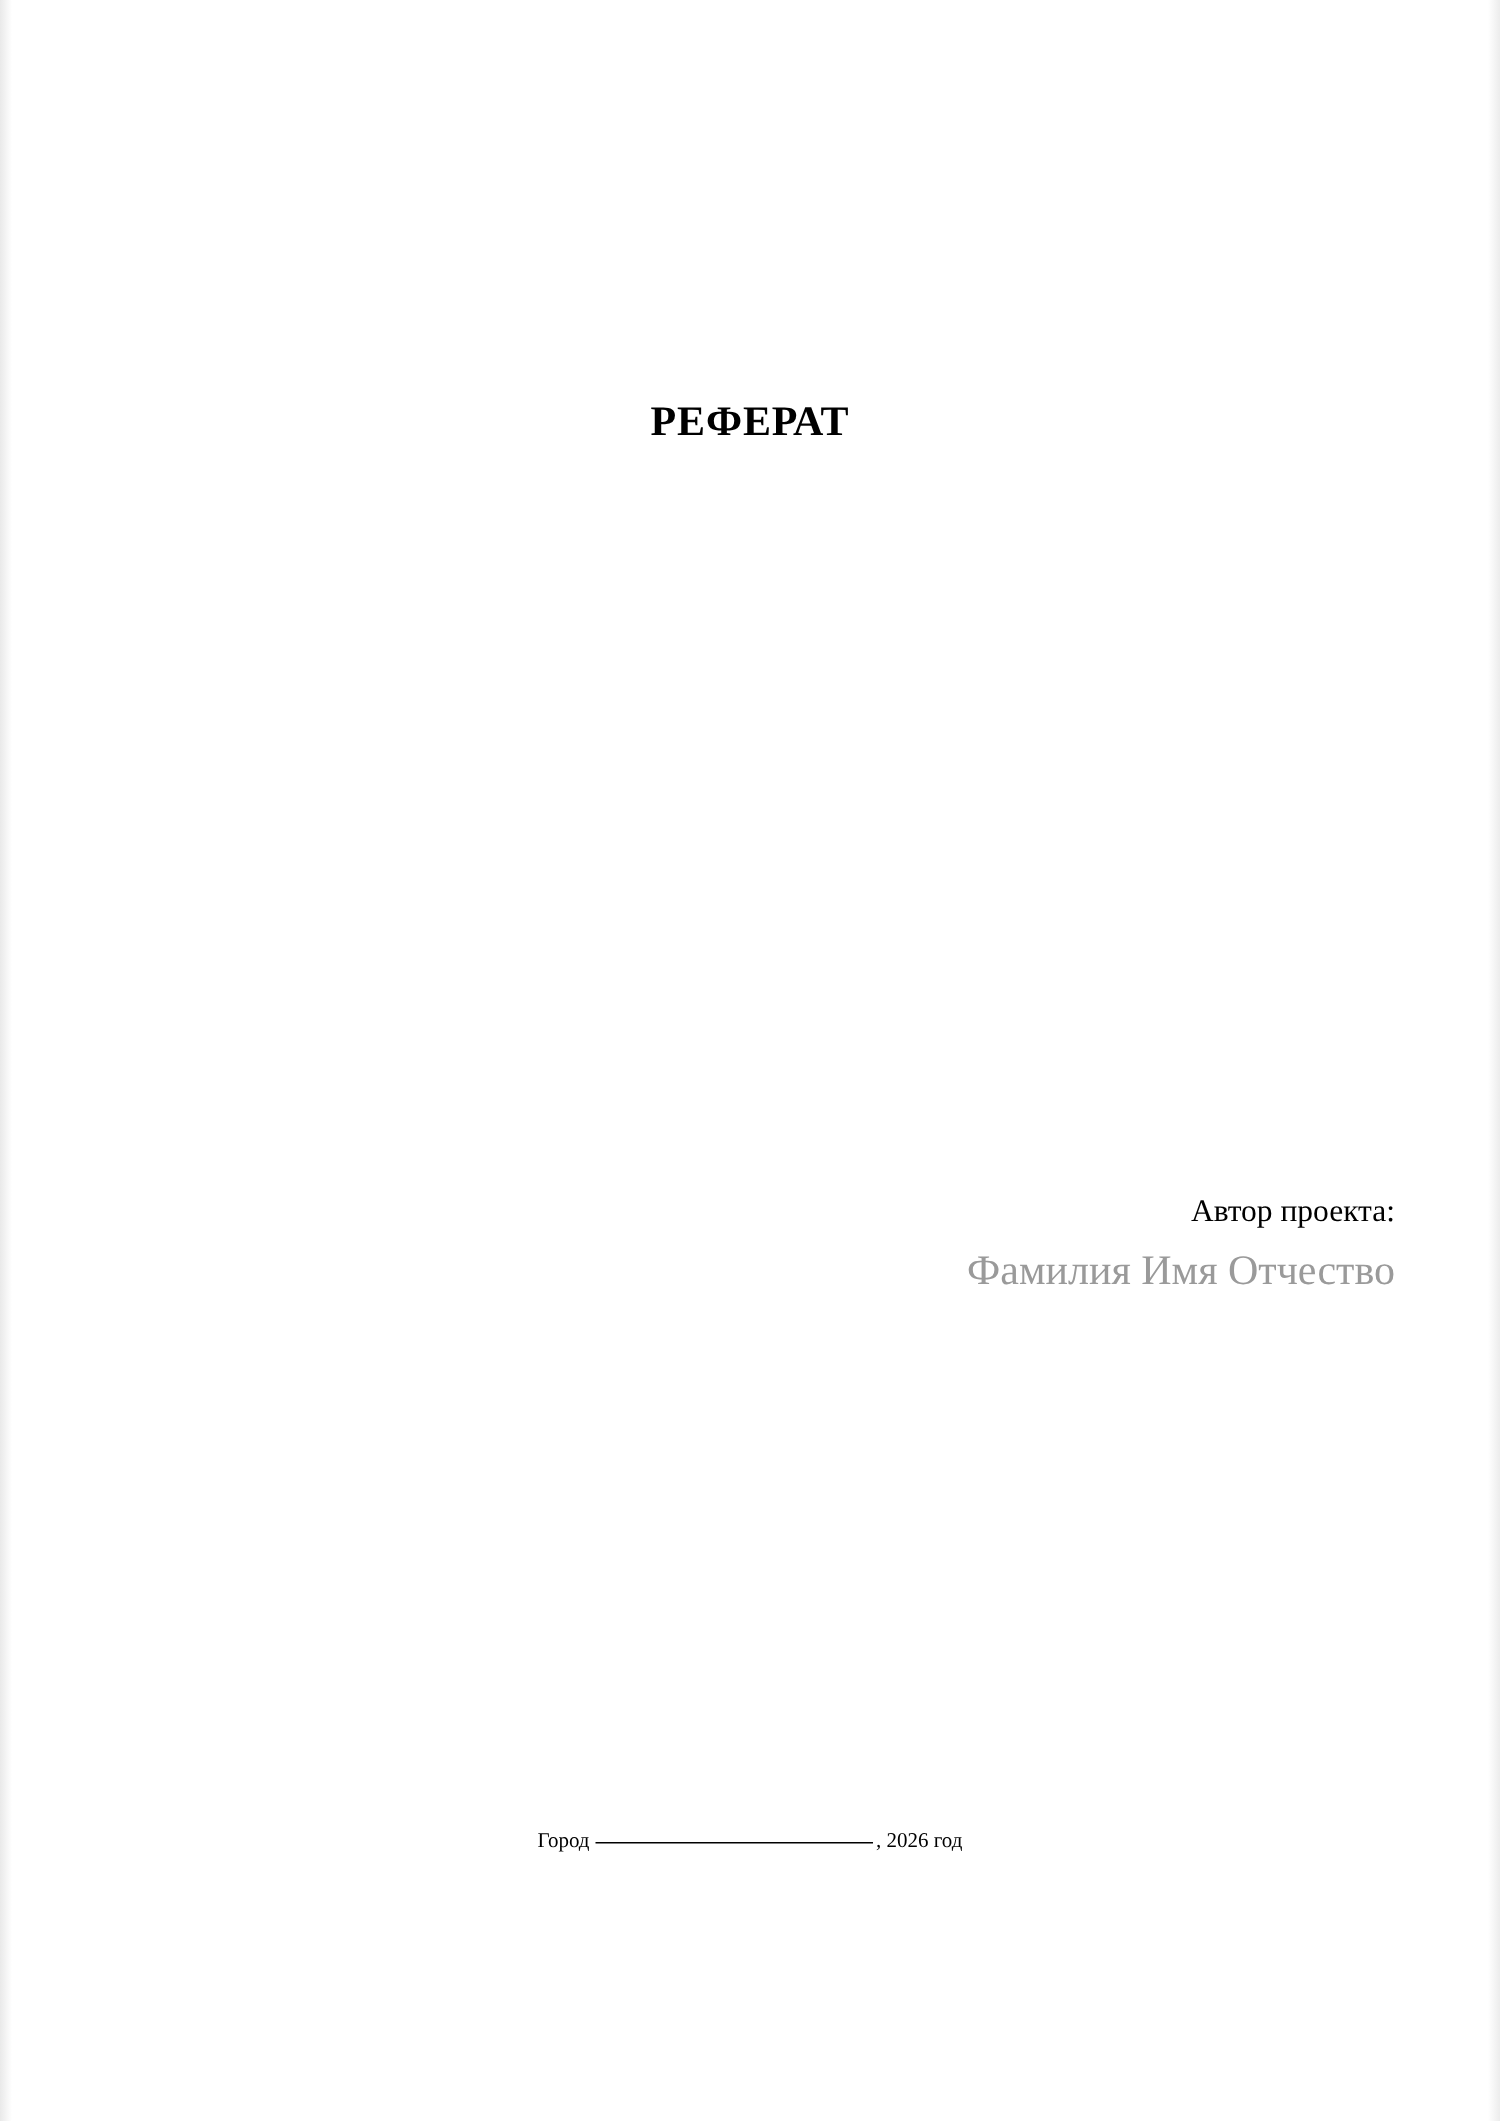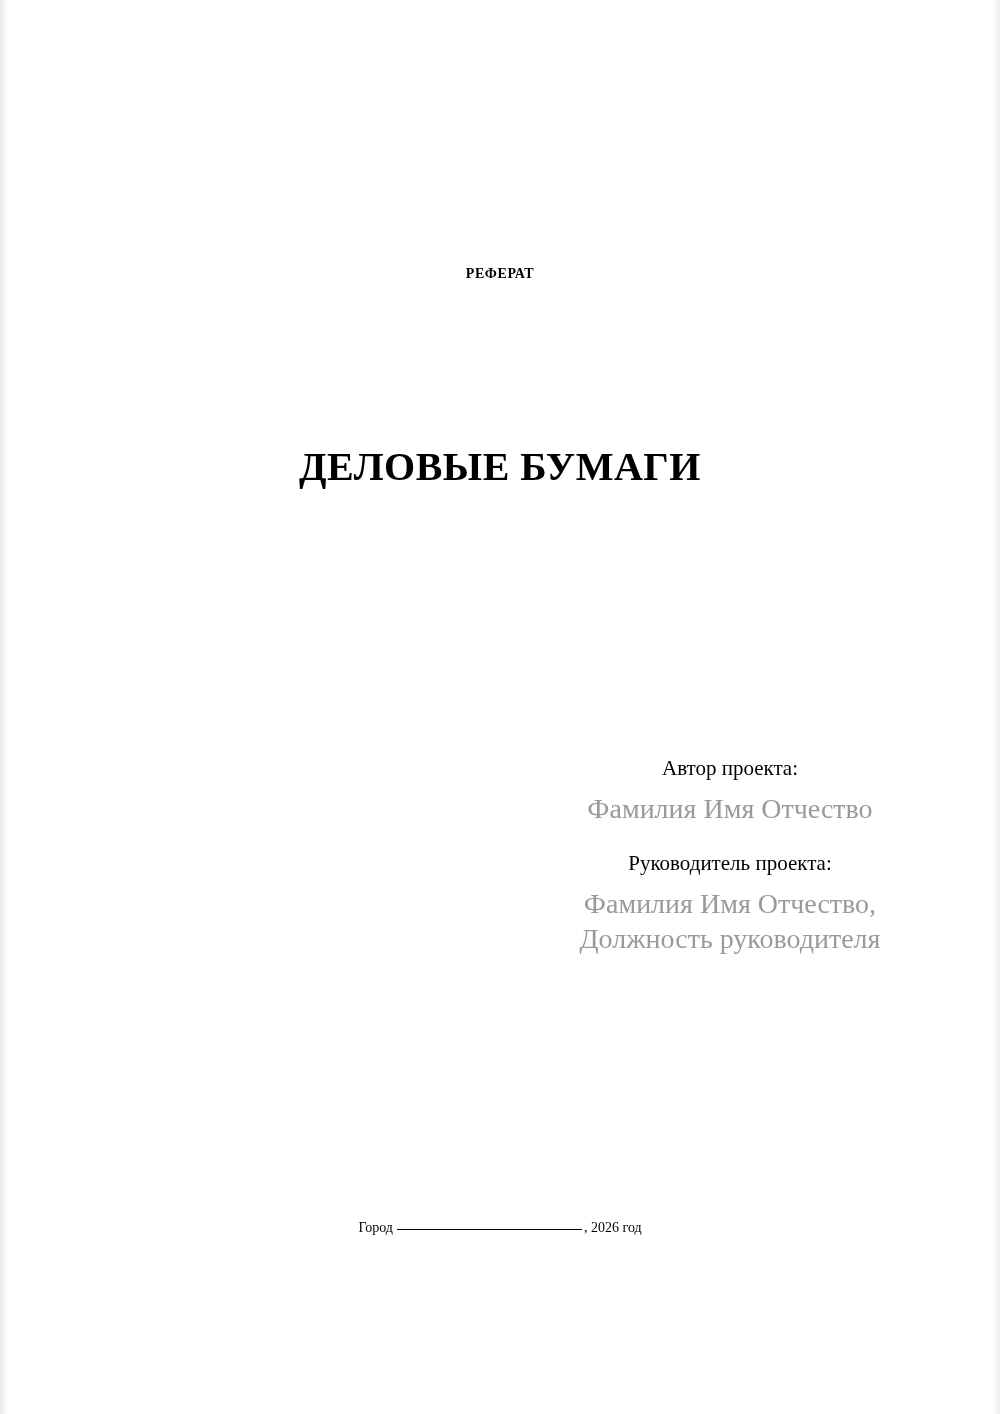--- a/index.html
+++ b/index.html
@@ -46,42 +46,42 @@
     font-weight: 700;
     letter-spacing: 0.2px;
   }
 
   .doc-type {
     position: absolute;
     top: 266px;
     left: 0;
     width: 100%;
     text-align: center;
-    font-size: 14px;
+    font-size: 28px;
     font-weight: 700;
     letter-spacing: 0.6px;
   }
 
   .doc-title {
     position: absolute;
     top: 443px;
     left: 0;
     width: 100%;
     text-align: center;
     font-size: 40px;
     font-weight: 700;
     letter-spacing: 0.5px;
   }
 
   .credits {
     position: absolute;
-    top: 758px;
+    top: 797px;
     left: 530px;
     width: 400px;
-    text-align: center;
+    text-align: right;
     font-size: 21px;
     line-height: 1.0;
   }
   .credit-block {
     margin-bottom: 30px;
   }
   .credit-block:last-child {
     margin-bottom: 0;
   }
   .credit-label {
@@ -115,34 +115,28 @@
   }
 </style>
 </head>
 <body>
 
 <div class="page">
 
 
   <div class="doc-type">РЕФЕРАТ</div>
 
-  <div class="doc-title">ДЕЛОВЫЕ БУМАГИ</div>
 
   <div class="credits">
 
     <div class="credit-block">
       <div class="credit-label">Автор проекта:</div>
       <div class="credit-value">Фамилия Имя Отчество</div>
     </div>
 
-    <div class="credit-block">
-      <div class="credit-label">Руководитель проекта:</div>
-      <div class="credit-value">Фамилия Имя Отчество,</div>
-      <div class="credit-value">Должность руководителя</div>
-    </div>
 
   </div>
 
   <div class="footer">
     <span>Город</span><span class="rule"></span><span>, 2026 год</span>
   </div>
 
 </div>
 
 </body></html>

